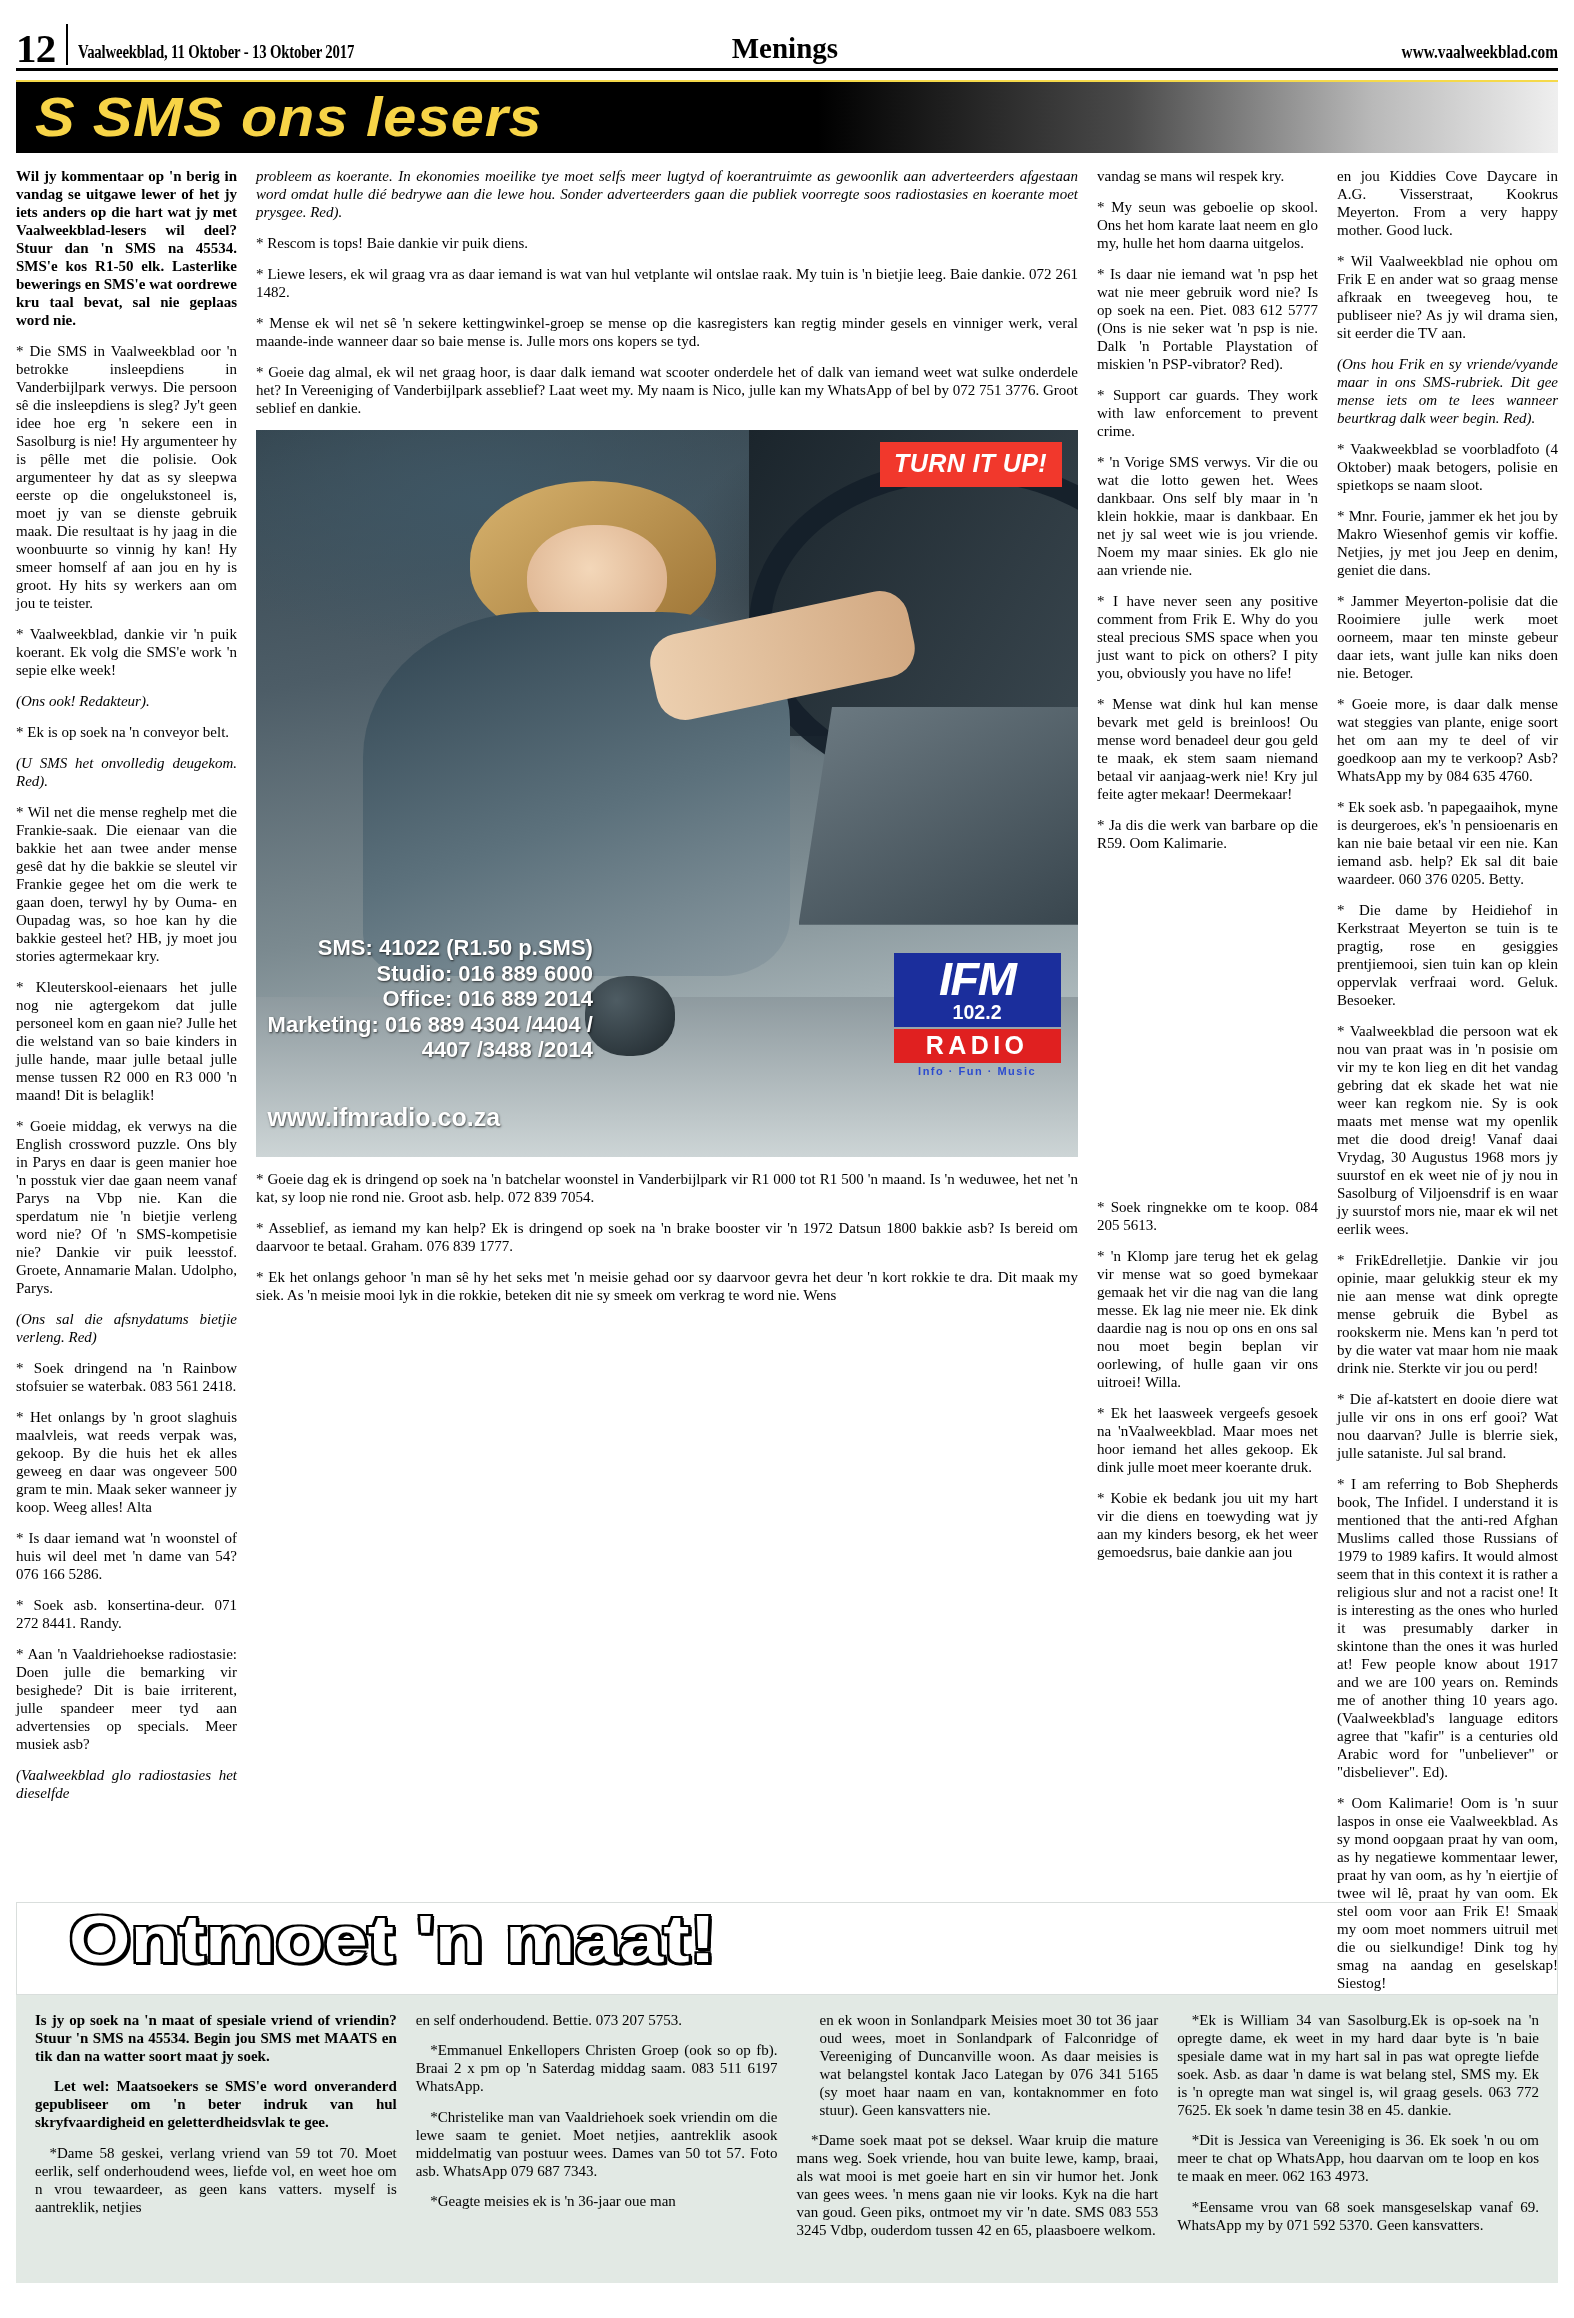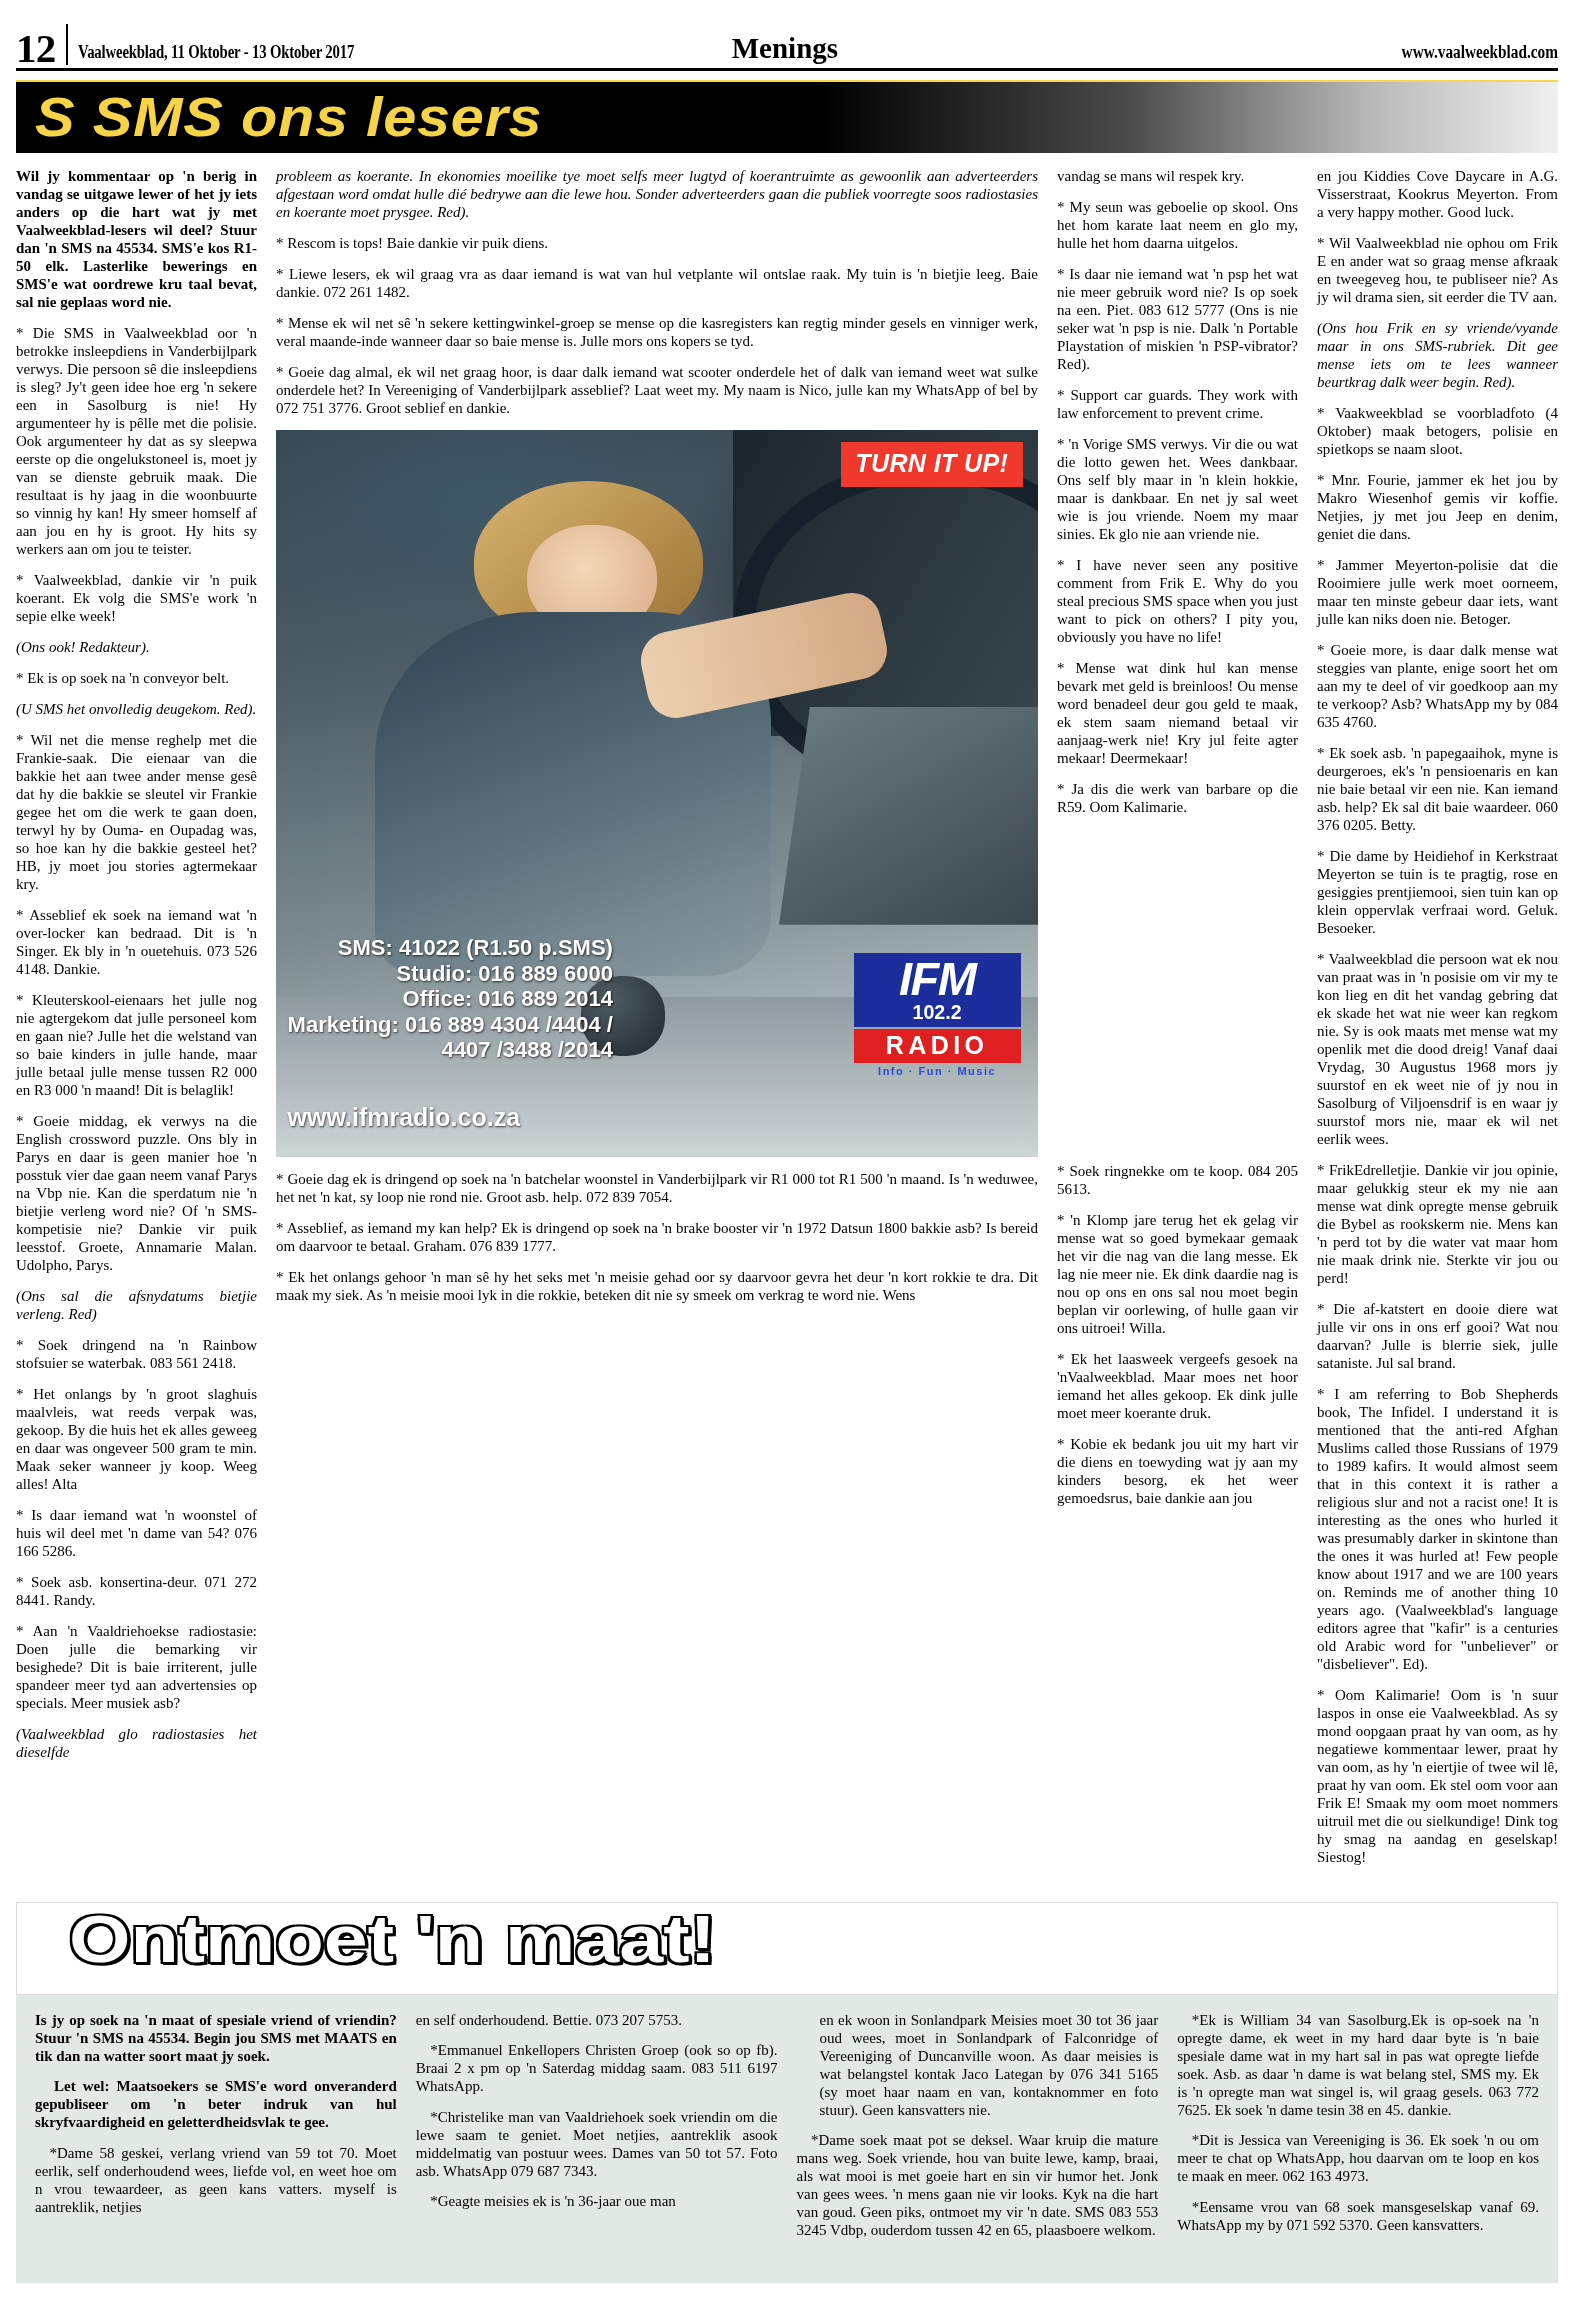--- a/index.html
+++ b/index.html
@@ -224,42 +224,41 @@
   <div class="cols">
 
     <div class="col" id="c1">
         <p class="sms intro">Wil jy kommentaar op 'n berig in vandag se uitgawe lewer of het jy iets anders op die hart wat jy met Vaalweekblad-lesers wil deel? Stuur dan 'n SMS na 45534. SMS'e kos R1-50 elk. Lasterlike bewerings en SMS'e wat oordrewe kru taal bevat, sal nie geplaas word nie.</p>
         <p class="sms">* Die SMS in Vaalweekblad oor 'n betrokke insleepdiens in Vanderbijlpark verwys. Die persoon sê die insleepdiens is sleg? Jy't geen idee hoe erg 'n sekere een in Sasolburg is nie! Hy argumenteer hy is pêlle met die polisie. Ook argumenteer hy dat as sy sleepwa eerste op die ongelukstoneel is, moet jy van se dienste gebruik maak. Die resultaat is hy jaag in die woonbuurte so vinnig hy kan! Hy smeer homself af aan jou en hy is groot. Hy hits sy werkers aan om jou te teister.</p>
         <p class="sms">* Vaalweekblad, dankie vir 'n puik koerant. Ek volg die SMS'e work 'n sepie elke week!</p>
         <p class="sms ital">(Ons ook! Redakteur).</p>
         <p class="sms">* Ek is op soek na 'n conveyor belt.</p>
         <p class="sms ital">(U SMS het onvolledig deugekom. Red).</p>
         <p class="sms">* Wil net die mense reghelp met die Frankie-saak. Die eienaar van die bakkie het aan twee ander mense gesê dat hy die bakkie se sleutel vir Frankie gegee het om die werk te gaan doen, terwyl hy by Ouma- en Oupadag was, so hoe kan hy die bakkie gesteel het? HB, jy moet jou stories agtermekaar kry.</p>
-        <p class="sms">* Asseblief ek soek na iemand wat 'n over-locker kan bedraad. Dit is 'n Singer. Ek bly in 'n ouetehuis. 073 526 4148. Dankie.</p>
         <p class="sms">* Kleuterskool-eienaars het julle nog nie agtergekom dat julle personeel kom en gaan nie? Julle het die welstand van so baie kinders in julle hande, maar julle betaal julle mense tussen R2 000 en R3 000 'n maand! Dit is belaglik!</p>
         <p class="sms">* Goeie middag, ek verwys na die English crossword puzzle. Ons bly in Parys en daar is geen manier hoe 'n posstuk vier dae gaan neem vanaf Parys na Vbp nie. Kan die sperdatum nie 'n bietjie verleng word nie? Of 'n SMS-kompetisie nie? Dankie vir puik leesstof. Groete, Annamarie Malan. Udolpho, Parys.</p>
         <p class="sms ital">(Ons sal die afsnydatums bietjie verleng. Red)</p>
         <p class="sms">* Soek dringend na 'n Rainbow stofsuier se waterbak. 083 561 2418.</p>
         <p class="sms">* Het onlangs by 'n groot slaghuis maalvleis, wat reeds verpak was, gekoop. By die huis het ek alles geweeg en daar was ongeveer 500 gram te min. Maak seker wanneer jy koop. Weeg alles! Alta</p>
         <p class="sms">* Is daar iemand wat 'n woonstel of huis wil deel met 'n dame van 54? 076 166 5286.</p>
         <p class="sms">* Soek asb. konsertina-deur. 071 272 8441. Randy.</p>
         <p class="sms">* Aan 'n Vaaldriehoekse radiostasie: Doen julle die bemarking vir besighede? Dit is baie irriterent, julle spandeer meer tyd aan advertensies op specials. Meer musiek asb?</p>
         <p class="sms ital">(Vaalweekblad glo radiostasies het dieselfde</p>
       </div>
 
     <div class="col" id="c2">
       <div id="c2top">
           <p class="sms ital">probleem as koerante. In ekonomies moeilike tye moet selfs meer lugtyd of koerantruimte as gewoonlik aan adverteerders afgestaan word omdat hulle dié bedrywe aan die lewe hou. Sonder adverteerders gaan die publiek voorregte soos radiostasies en koerante moet prysgee. Red).</p>
           <p class="sms">* Rescom is tops! Baie dankie vir puik diens.</p>
           <p class="sms">* Liewe lesers, ek wil graag vra as daar iemand is wat van hul vetplante wil ontslae raak. My tuin is 'n bietjie leeg. Baie dankie. 072 261 1482.</p>
           <p class="sms">* Mense ek wil net sê 'n sekere kettingwinkel-groep se mense op die kasregisters kan regtig minder gesels en vinniger werk, veral maande-inde wanneer daar so baie mense is. Julle mors ons kopers se tyd.</p>
           <p class="sms">* Goeie dag almal, ek wil net graag hoor, is daar dalk iemand wat scooter onderdele het of dalk van iemand weet wat sulke onderdele het? In Vereeniging of Vanderbijlpark asseblief? Laat weet my. My naam is Nico, julle kan my WhatsApp of bel by 072 751 3776. Groot seblief en dankie.</p>
         </div>
 
-      <div class="radio-ad" id="radioad" style="width: 762px;">
+      <div class="radio-ad" id="radioad" style="width: 822px;">
         <div class="ad-sky"></div>
         <div class="ad-dash"></div>
         <div class="ad-wheel"></div>
         <div class="ad-person-hair"></div>
         <div class="ad-face"></div>
         <div class="ad-body"></div>
         <div class="ad-arm"></div>
         <div class="ad-console"></div>
         <div class="ad-floor"></div>
         <div class="ad-gearknob"></div>

